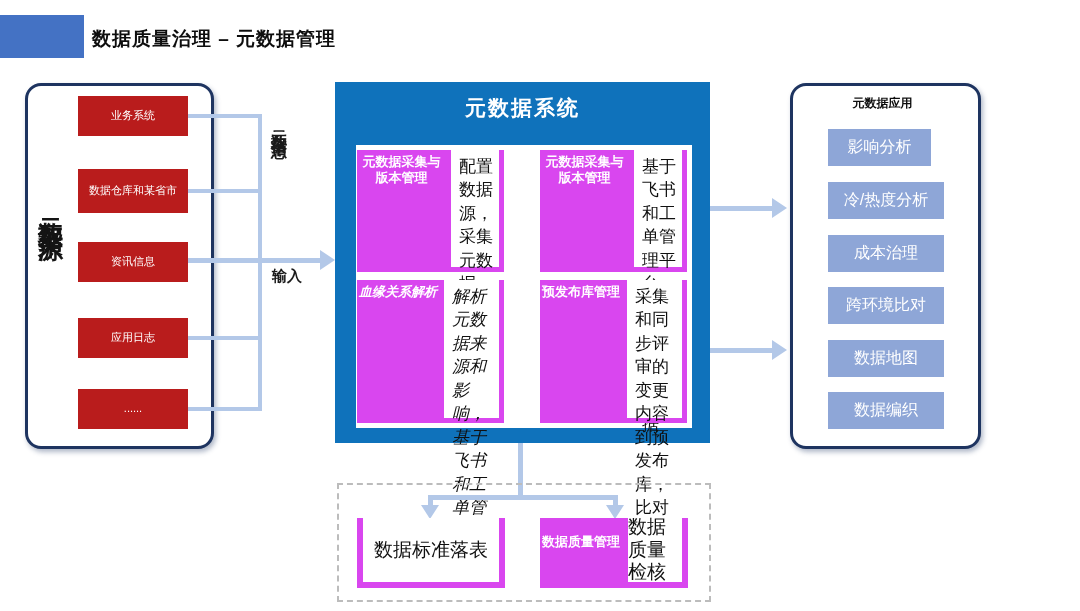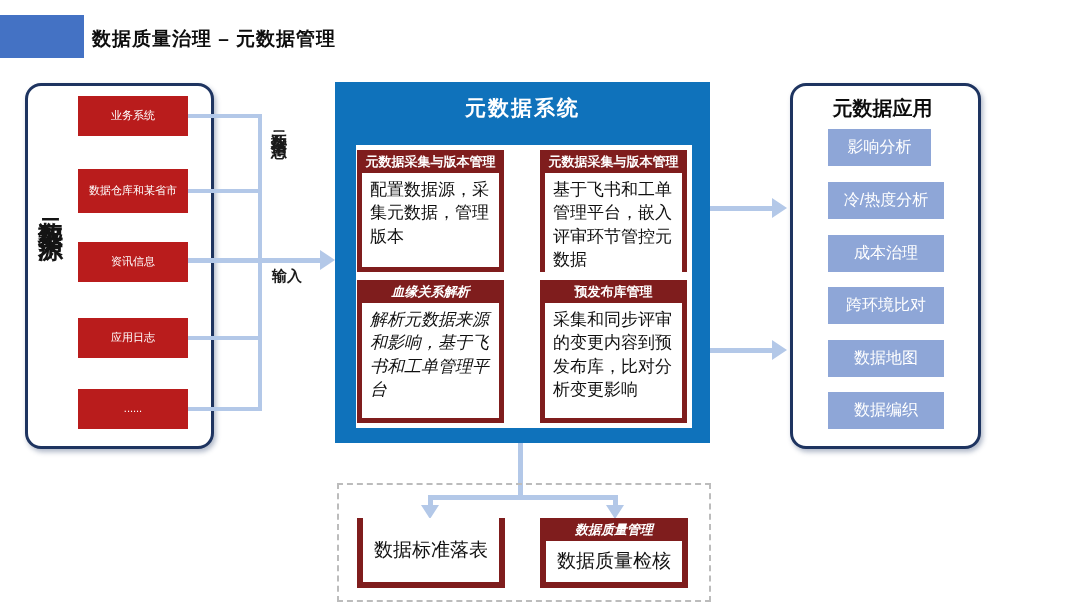--- a/index.html
+++ b/index.html
@@ -23,37 +23,37 @@
   .v-label{writing-mode:vertical-rl;text-orientation:upright;
            font-size:25px;font-weight:600;letter-spacing:5px;color:#141414;}
   .v-label-sm{writing-mode:vertical-rl;text-orientation:upright;
            font-size:16px;font-weight:600;letter-spacing:3px;color:#1a1a1a;}
 
   .chip{background:#b91c1c;color:#ffffff;display:flex;align-items:center;justify-content:center;
         text-align:center;font-size:11px;line-height:1.25;}
   .chip-right{background:#8ea6d7;color:#fff;display:flex;align-items:center;justify-content:center;
         font-size:16px;}
 
-  .right-title{font-size:20px;font-weight:bold;text-align:center;color:#0d0d0d;}
+  .right-title{font-size:12px;font-weight:bold;text-align:center;color:#0d0d0d;}
 
   
   .line{background:#b3c8e8;}
   .arrow-right{width:0;height:0;border-top:10px solid transparent;border-bottom:10px solid transparent;
                border-left:15px solid #b3c8e8;}
   .arrow-down{width:0;height:0;border-left:9px solid transparent;border-right:9px solid transparent;
               border-top:14px solid #b3c8e8;}
   .small-label{font-size:15px;font-weight:600;color:#1a1a1a;}
 
   
   .system-box{left:335px;top:82px;width:375px;height:361px;background:#0f72bb;}
   .system-title{left:335px;top:94px;width:375px;text-align:center;color:#fff;
                 font-size:21px;font-weight:bold;letter-spacing:2px;}
   .system-inner{left:356px;top:145px;width:336px;height:283px;background:#ffffff;}
 
-  .module{background:#7f1d1d;display:flex;flex-direction:column;}
+  .module{background:#d946ef;display:flex;}
   .module-header{color:#ffffff;font-weight:bold;font-size:13px;text-align:center;
                  padding:4px 2px 3px;line-height:1.2;}
   .module-body{background:#ffffff;margin:0 5px 5px;flex:1;
                font-family:"Liberation Serif",serif;font-size:17px;line-height:1.38;
                padding:5px 6px 2px 8px;color:#101010;}
   .module-body-center{background:#ffffff;margin:0 6px 6px;flex:1;
                font-family:Liberation Serif, serif;font-size:19px;line-height:1.2;
                display:flex;align-items:center;justify-content:center;color:#101010;}
 
   .dashed-box{left:337px;top:483px;width:370px;height:115px;border:2px dashed #bcbcbc;}
@@ -131,15 +131,15 @@
 <div class="abs arrow-down" style="left:421px;top:505px;"></div>
 <div class="abs arrow-down" style="left:606px;top:505px;"></div>
 
 <div class="abs dashed-box"></div>
 
 <div class="abs module" style="left:357px;top:518px;width:148px;height:70px;">
   <div class="module-body-center">数据标准落表</div>
 </div>
 
 <div class="abs module" style="left:540px;top:518px;width:148px;height:70px;">
-  <div class="module-header" style="padding-top:4px;font-style:italic;">数据质量管理</div>
+  <div class="module-header" style="padding-top:16px;">数据质量管理</div>
   <div class="module-body-center">数据质量检核</div>
 </div>
 
 </body></html>

